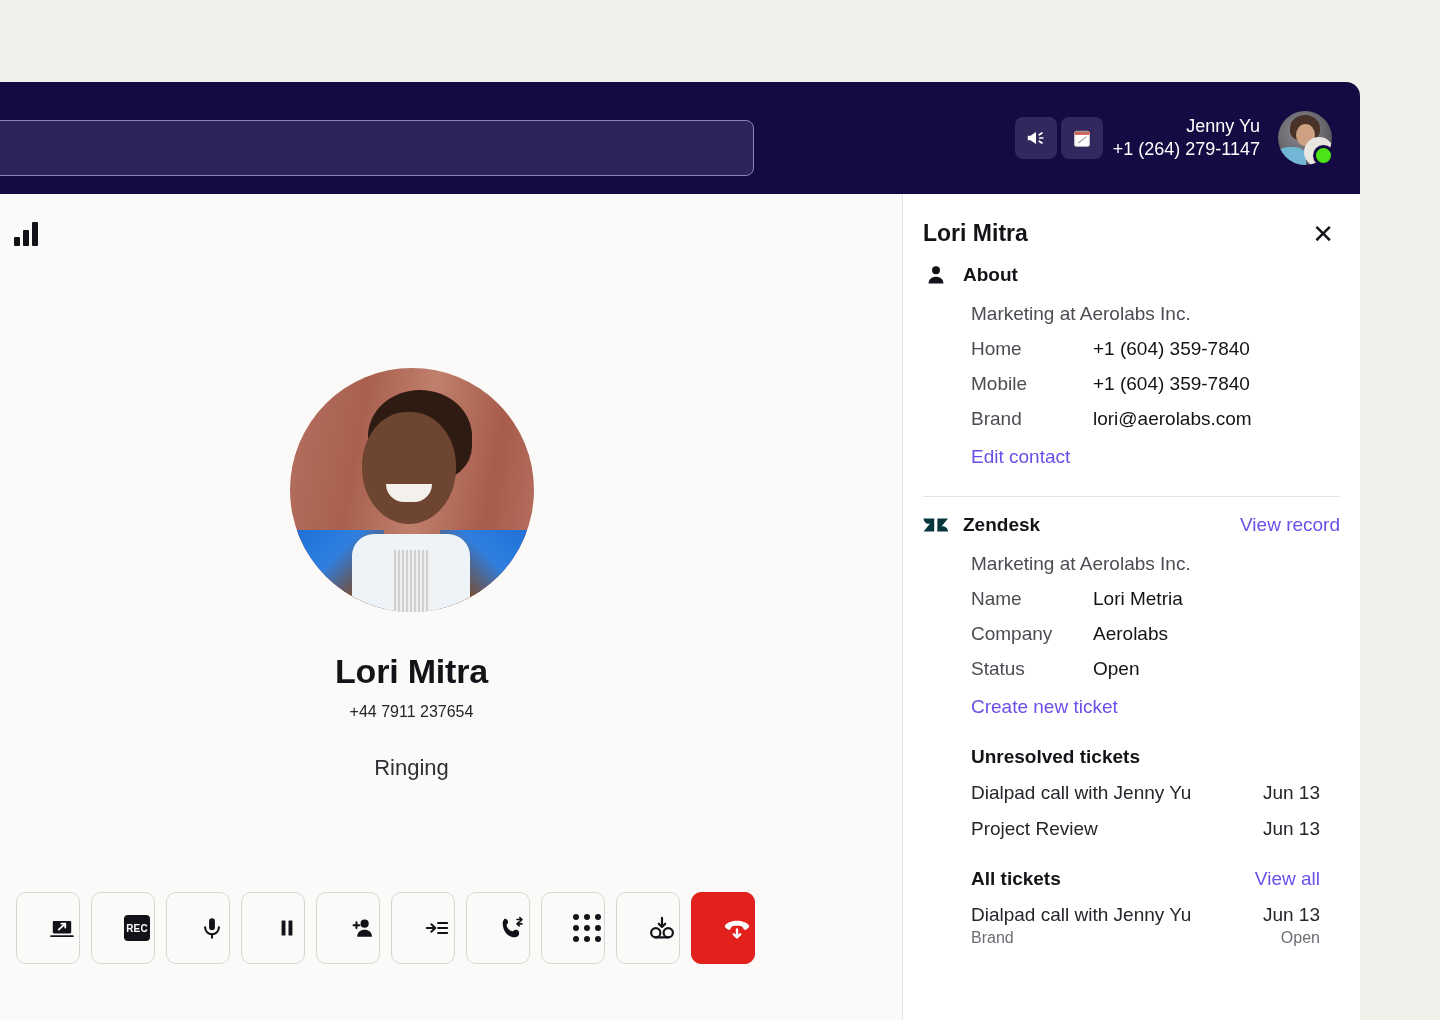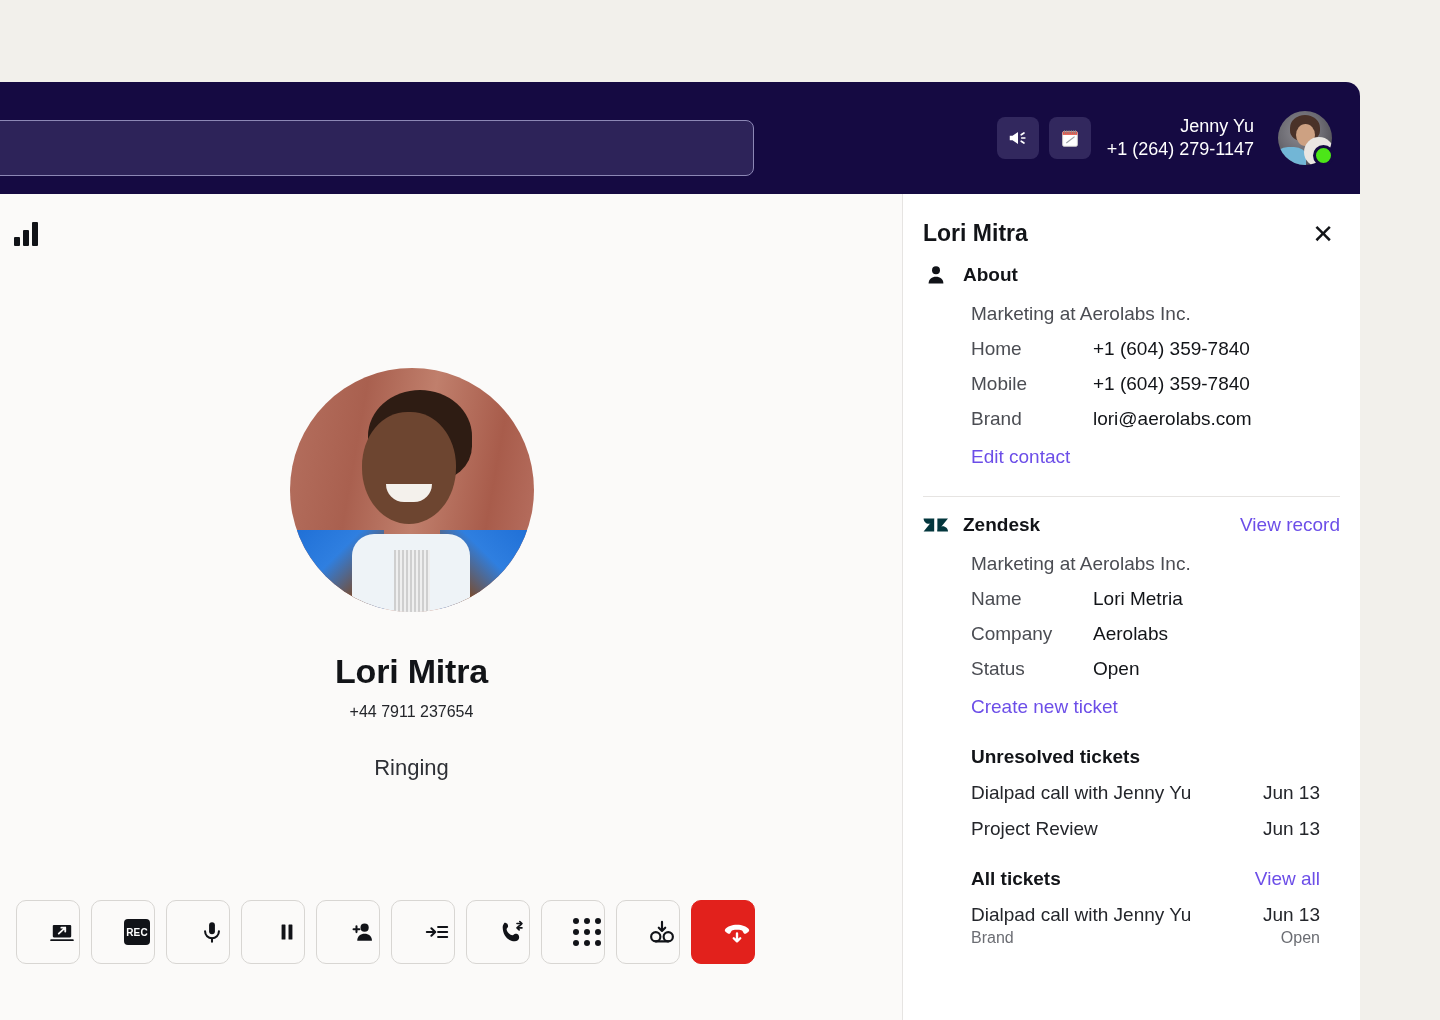--- a/index.html
+++ b/index.html
@@ -37,21 +37,21 @@
     color: #ffffff;
     font-family: "Liberation Sans", sans-serif;
     font-size: 15px;
     padding: 0 16px;
     outline: none;
   }
   .search-input::placeholder { color: #b5b0d6; }
 
   .topbar-right {
     position: absolute; right: 28px; top: 0; height: 112px;
-    display: flex; align-items: center; gap: 10px;
+    display: flex; align-items: center; gap: 4px;
   }
   .icon-btn {
     width: 42px; height: 42px;
     background: #32285e;
     border-radius: 8px;
     display: flex; align-items: center; justify-content: center;
     cursor: pointer; border: none;
   }
   .user-block { text-align: right; line-height: 1.28; margin-left: 6px; }
   .user-name { color: #ffffff; font-size: 18px; }
@@ -146,21 +146,21 @@
   .call-name { margin-top: 40px; font-size: 34px; font-weight: bold; color: #121418; letter-spacing: -0.2px; }
   .call-number { margin-top: 12px; font-size: 16px; color: #24262b; }
   .call-status { margin-top: 34px; font-size: 22px; color: #2e3036; }
 
   
   .controls {
     position: absolute; left: 96px; bottom: 56px;
     display: flex; align-items: center; gap: 11px;
   }
   .ctrl {
-    width: 64px; height: 64px;
+    width: 64px; height: 72px;
     background: #fbfaf9;
     border: 1px solid #d8d6d3;
     border-radius: 10px;
     display: flex; align-items: center; justify-content: center;
     cursor: pointer;
     padding-left: 28px;
   }
   .ctrl.danger { background: #e2211c; border-color: #e2211c; }
   .rec-box {
     width: 26px; height: 26px; background: #111318; border-radius: 4px;

